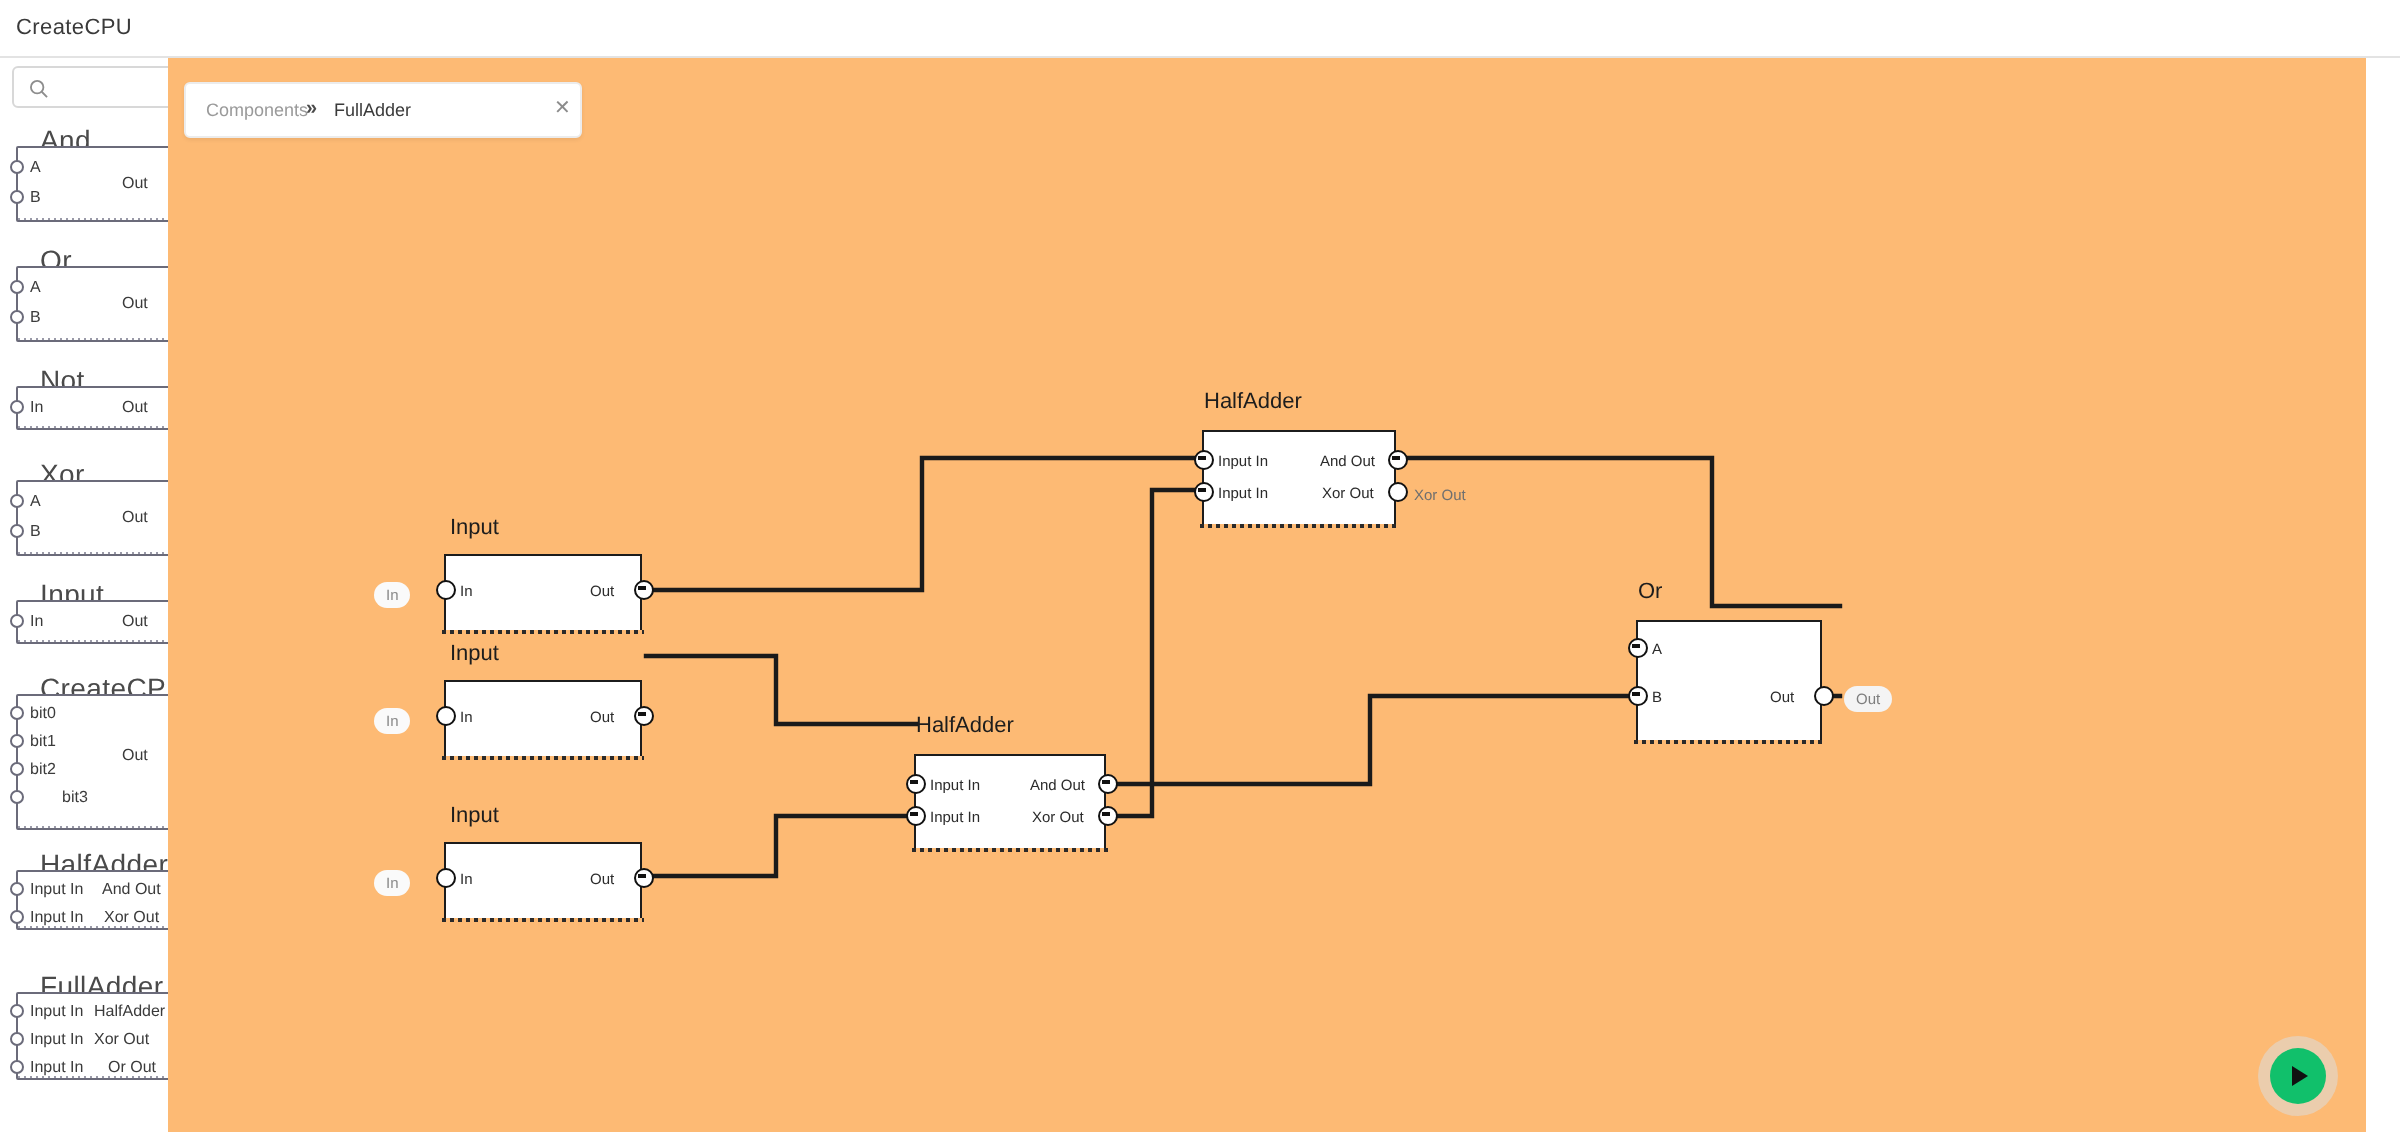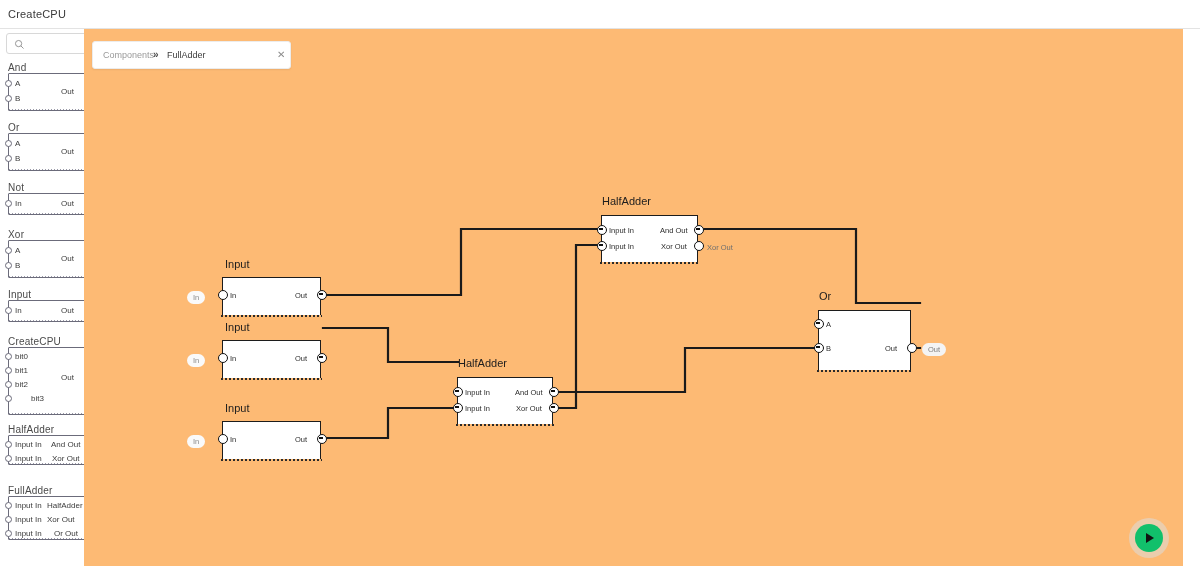--- a/index.html
+++ b/index.html
@@ -40,22 +40,22 @@
     position: absolute; left: 7px; top: 5px; width: 11px; height: 11px;
   }
   #search-input {
     position: absolute; left: 22px; top: 2px; width: 62px; height: 16px;
     border: none; outline: none; background: transparent;
     font-size: 10px; color: #555; font-family: "Liberation Sans", sans-serif;
   }
 
   .lib-item { position: absolute; left: 0; width: 101px; }
   .lib-label {
-    position: absolute; left: 8px; top: 0;
-    font-size: 10px; color: #4a4a4a; letter-spacing: .2px; white-space: nowrap;
+    position: absolute; left: 20px; top: 0;
+    font-size: 14px; color: #4a4a4a; letter-spacing: .2px; white-space: nowrap;
   }
   .lib-chip {
     position: absolute; left: 8px;
     border: 1px solid #6b6b7a;
     background: #fff;
     border-radius: 1px;
   }
   .lib-chip .dots {
     position: absolute; left: 0; right: 0; bottom: 0; height: 1px;
     background-image: linear-gradient(to right, #9a9aa8 1px, transparent 1px);

